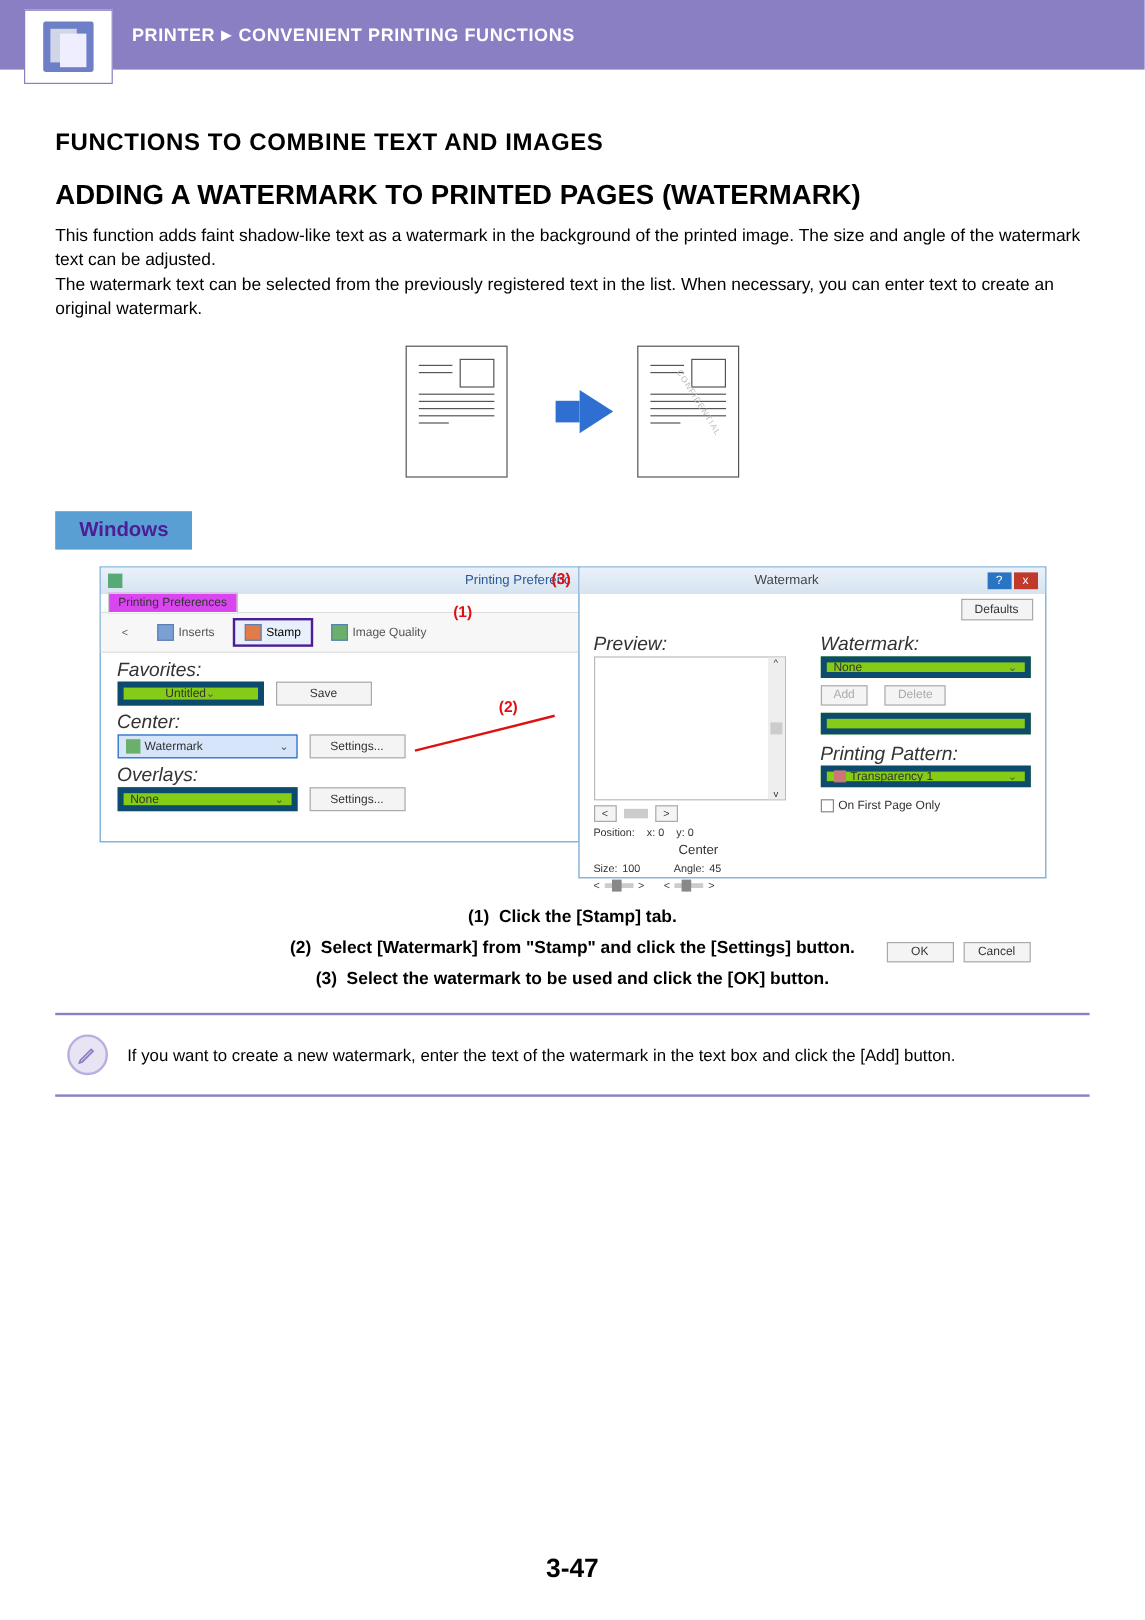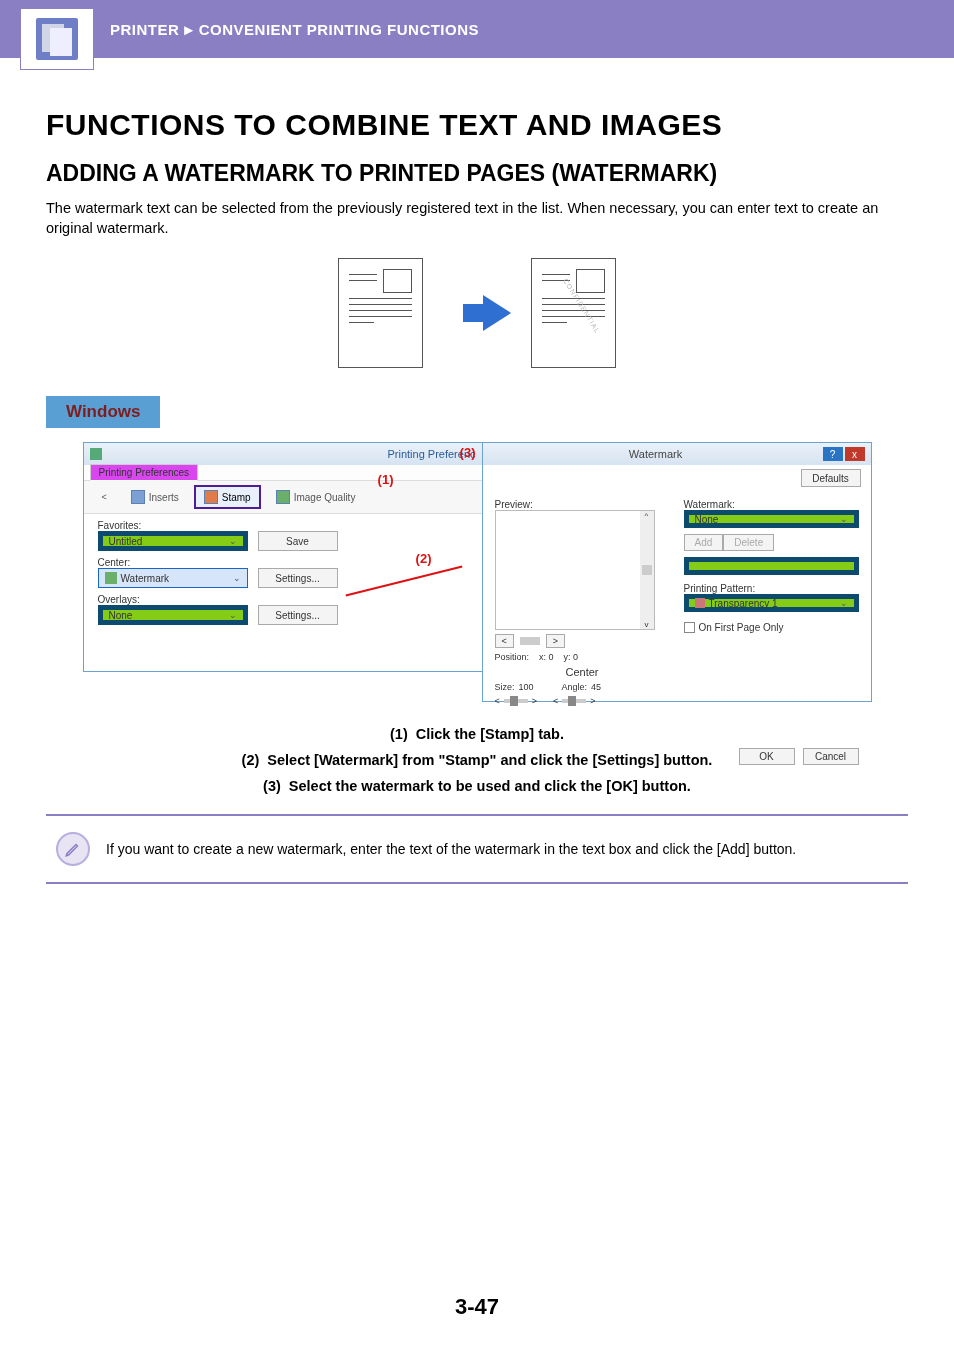--- a/index.html
+++ b/index.html
@@ -54,21 +54,21 @@
   }
   .header-text {
     color: #fff;
     font-weight: bold;
     font-size: 15px;
     letter-spacing: 0.5px;
   }
   .header-text .arrow { margin: 0 2px; }
   .content { padding: 30px 46px 0 46px; }
   h1.main-title {
-    font-size: 30px;
+    font-size: 20px;
     font-weight: bold;
     margin: 20px 0 18px 0;
     letter-spacing: 0.5px;
   }
   h2.sub-title {
     font-size: 23px;
     font-weight: bold;
     margin-bottom: 12px;
   }
   .intro p {
@@ -115,21 +115,21 @@
   .arrow-blue::before{
     content:"";
     position:absolute;
     left:-48px; top:-9px;
     width:20px; height:18px;
     background:#2f6fd1;
   }
   .section-label {
     display:inline-block;
     background:#5a9fd4;
-    color:#7f1d1d;
+    color:#4c1d95;
     font-weight:bold;
     padding:6px 20px;
     font-size:17px;
     margin-bottom:14px;
   }
   .screenshots {
     display:flex;
     justify-content:center;
     gap:0;
     margin-bottom:24px;
@@ -159,21 +159,21 @@
   .tab {
     display:flex; align-items:center; gap:4px;
     padding:3px 8px; margin:0 3px;
     border:1px solid transparent;
     color:#555;
   }
   .tab .ico { width:14px;height:14px;background:#7aa0d4;border:1px solid #5a80b4;}
   .tab.active { border:2px solid #4c1d95; background:#e8f0fb; color:#000; }
   .dlg1 .body { padding:6px 14px; }
   .frow { display:flex; align-items:center; gap:10px; margin-bottom:6px; }
-  .flabel { font-size:10px; color:#333; }
+  .flabel { font-size:16px; color:#333;font-style:italic; }
   .fctrl {
     border:5px solid #0c4a6e; background:#84cc16; height:20px;
     display:flex; align-items:center; justify-content:space-between;
     padding:0 6px; font-size:10px;
   }
   .fbtn {
     border:1px solid #aaa; background:#f4f4f4; height:20px;
     display:flex; align-items:center; justify-content:center;
     font-size:10px; min-width:80px;
   }
@@ -260,20 +260,21 @@
   <div class="header-text">
     <span>PRINTER</span><span class="arrow">►</span><span>CONVENIENT PRINTING FUNCTIONS</span>
   </div>
 </div>
 
 <div class="content">
   <h1 class="main-title">FUNCTIONS TO COMBINE TEXT AND IMAGES</h1>
   <h2 class="sub-title">ADDING A WATERMARK TO PRINTED PAGES (WATERMARK)</h2>
 
   <div class="intro">
+    <p>This function adds faint shadow-like text as a watermark in the background of the printed image. The size and angle of the watermark text can be adjusted.</p>
     <p>The watermark text can be selected from the previously registered text in the list. When necessary, you can enter text to create an original watermark.</p>
   </div>
 
   <div class="diagram">
     <div class="page-box">
       <div class="lines">
         <div class="row1">
             <div class="col">
               <div class="bar"></div>
               <div class="bar"></div>
@@ -334,21 +335,21 @@
             <span>Stamp</span>
           </span>
         <span class="tab">
             <span class="ico" style="background:#6ab06a;"></span>
             <span>Image Quality</span>
           </span>
       </div>
       <div class="body">
         <div class="flabel">Favorites:</div>
         <div class="frow">
-          <div class="fctrl" style="width:150px;">
+          <div class="fctrl" style="width:122px;justify-content:center;">
               <span>Untitled</span>
               <span class="chev">⌄</span>
             </div>
           <div class="fbtn">Save</div>
         </div>
         <div class="flabel">Center:</div>
         <div class="frow">
           <div class="fctrl highlight-sel" style="width:150px;">
               <span style="display:flex;align-items:center;gap:4px;">
                 <span style="width:12px;height:12px;background:#6ab06a;display:inline-block;"></span>
@@ -428,21 +429,21 @@
               </span>
             <span>&gt;</span>
           </div>
         </div>
         <div class="rcol">
           <div class="flabel">Watermark:</div>
           <div class="fctrl" style="width:100%;height:18px;">
               <span>None</span>
               <span class="chev">⌄</span>
             </div>
-          <div style="display:flex;gap:0;margin-top:6px;">
+          <div style="display:flex;gap:14px;margin-top:6px;">
             <span class="smallbtn">Add</span>
             <span class="smallbtn">Delete</span>
           </div>
           <div class="fctrl" style="width:100%;height:18px;margin-top:6px;"></div>
           <div class="flabel" style="margin-top:8px;">Printing Pattern:</div>
           <div class="fctrl" style="width:100%;height:18px;">
               <span style="display:flex;align-items:center;gap:4px;">
                 <span style="width:10px;height:10px;background:#c77;"></span>
                 <span>Transparency 1</span>
               </span>

